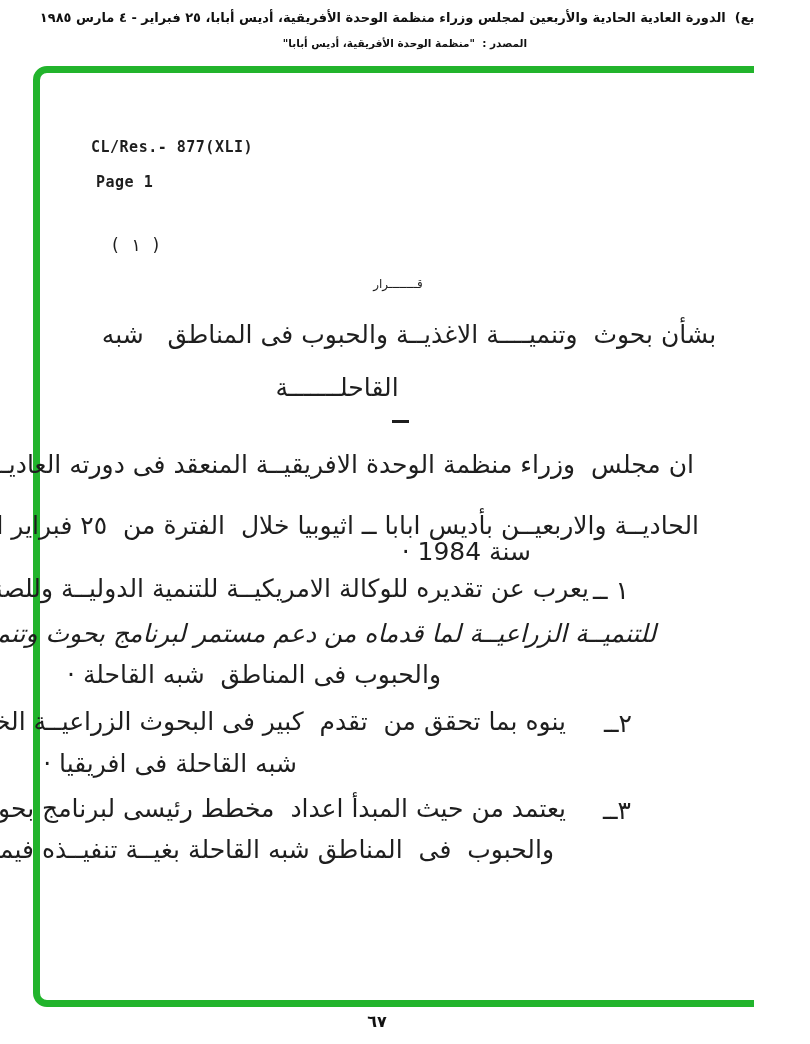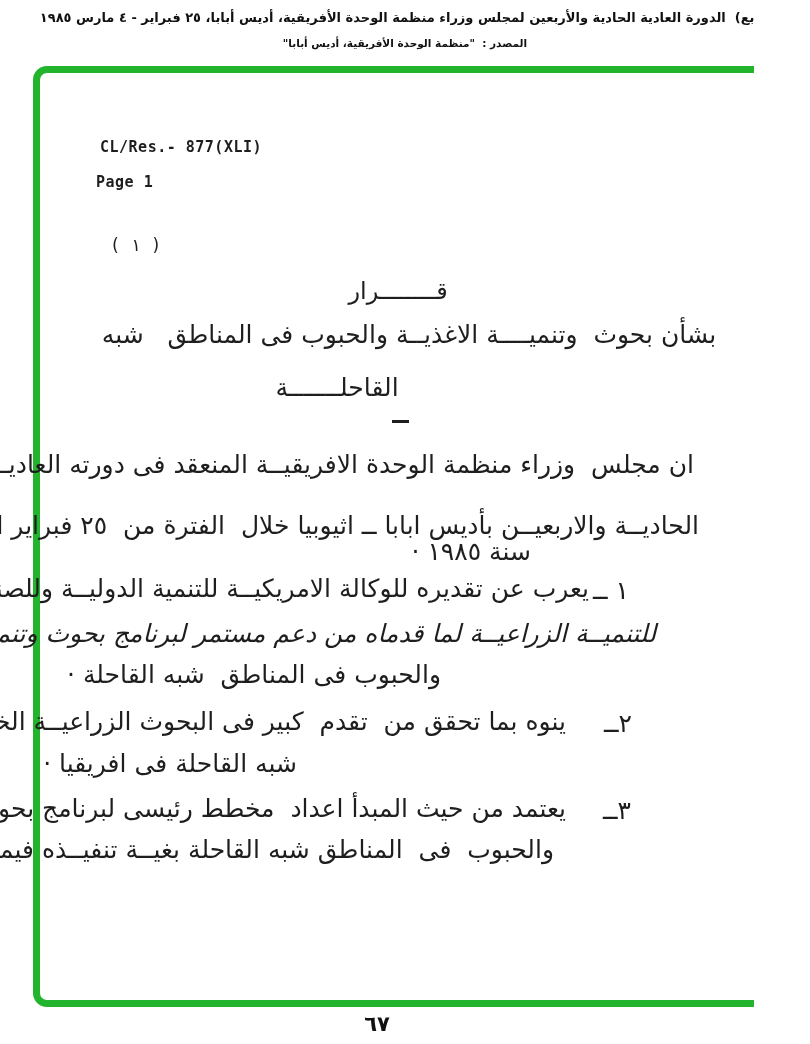--- a/index.html
+++ b/index.html
@@ -10,42 +10,42 @@
          font-weight:bold;color:#111;white-space:pre;}
   .h1{top:10px;font-size:13px;}
   .h2{top:37px;font-size:10.5px;}
   
   .frame{position:absolute;left:33px;top:66px;width:747px;height:941px;
          border:7px solid #22b42c;border-radius:14px;box-sizing:border-box;}
   
   .l{position:absolute;white-space:pre;color:#1e1e1e;line-height:1.1;}
   .lat{font-family:"DejaVu Sans Mono",monospace;font-size:15px;letter-spacing:.5px;font-weight:bold;}
   .ar{direction:rtl;font-size:25px;}
-  .ref{left:100px;top:139px;text-align:center;}
+  .ref{left:91px;top:139px;text-align:center;}
   .plabel{left:96px;top:174px;}
   .cmark{left:110px;top:236px;font-size:17px;font-family:"DejaVu Sans Mono",monospace;}
-  .t-word{top:278px;left:398px;transform:translateX(-50%);font-size:24px;}
+  .t-word{top:278px;left:398px;transform:translateX(-50%);font-size:12px;}
   .t-sub{top:321px;left:409px;transform:translateX(-50%);}
   .t-sub2{top:366px;left:337px;transform:translateX(-50%);margin-top:8px;}
   .t-div{position:absolute;top:420px;left:392px;width:17px;height:3px;background:#1e1e1e;}
   .p1{top:451px;right:60px;}
   .p2{top:492px;right:55px;margin-top:20px;}
   .p3{top:538px;right:223px;}
   .i1n{top:577px;right:125px;}
   .i1a{top:575px;right:165px;text-align:right;}
   .i1b{top:620px;right:98px;font-style:italic;}
   .i1c{top:661px;right:313px;}
   .i2n{top:710px;right:122px;}
   .i2a{top:708px;right:188px;}
   .i2b{top:750px;right:457px;}
   .i3n{top:797px;right:123px;}
   .i3a{top:795px;right:188px;}
   .i3b{top:836px;right:200px;}
   .pnum{position:absolute;top:1012px;left:50%;transform:translateX(-50%);
-        font-size:21px;font-weight:bold;color:#111;direction:rtl;}
+        font-size:16px;font-weight:bold;color:#111;direction:rtl;}
 </style>
 </head>
 <body>
 
 <div class="page">
 
   <div class="hline h1">(تابع)  الدورة العادية الحادية والأربعين لمجلس وزراء منظمة الوحدة الأفريقية، أديس أبابا، ٢٥ فبراير - ٤ مارس ١٩٨٥</div>
   <div class="hline h2">المصدر :  "منظمة الوحدة الأفريقية، أديس أبابا"</div>
 
   <div class="frame"></div>
@@ -55,21 +55,21 @@
     <div class="l lat plabel">Page 1</div>
     <div class="l cmark">( ١ )</div>
 
     <div class="l ar t-word">قــــــــرار</div>
     <div class="l ar t-sub">بشأن بحوث  وتنميــــة الاغذيــة والحبوب فى المناطق   شبه</div>
     <div class="l ar t-sub2">القاحلـــــــة</div>
     <div class="t-div"></div>
 
     <div class="l ar p1">ان مجلس  وزراء منظمة الوحدة الافريقيــة المنعقد فى دورته العاديــــــــة</div>
     <div class="l ar p2">الحاديــة والاربعيــن بأديس ابابا ــ اثيوبيا خلال  الفترة من  ٢٥ فبراير الى ٤  مــارس</div>
-    <div class="l ar p3">سنة ١٩٨٥ ·</div>
+    <div class="l ar p3">سنة 1984 ·</div>
 
     <div class="l ar i1n">١ ــ</div>
     <div class="l ar i1a">يعرب عن تقديره للوكالة الامريكيــة للتنمية الدوليــة وللصندوق الدولــــــــى</div>
     <div class="l ar i1b">للتنميــة الزراعيــة لما قدماه من دعم مستمر لبرنامج بحوث وتنمية الاغذيــــــة</div>
     <div class="l ar i1c">والحبوب فى المناطق  شبه القاحلة ·</div>
 
     <div class="l ar i2n">٢ــ</div>
     <div class="l ar i2a">ينوه بما تحقق من  تقدم  كبير فى البحوث الزراعيــة الخاصــة بالمناطــــــق</div>
     <div class="l ar i2b">شبه القاحلة فى افريقيا ·</div>
 

